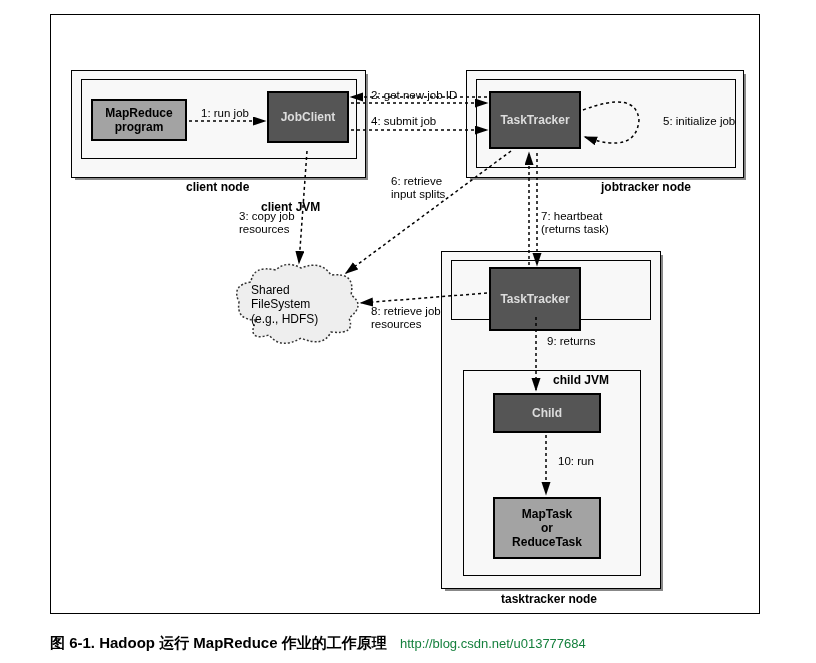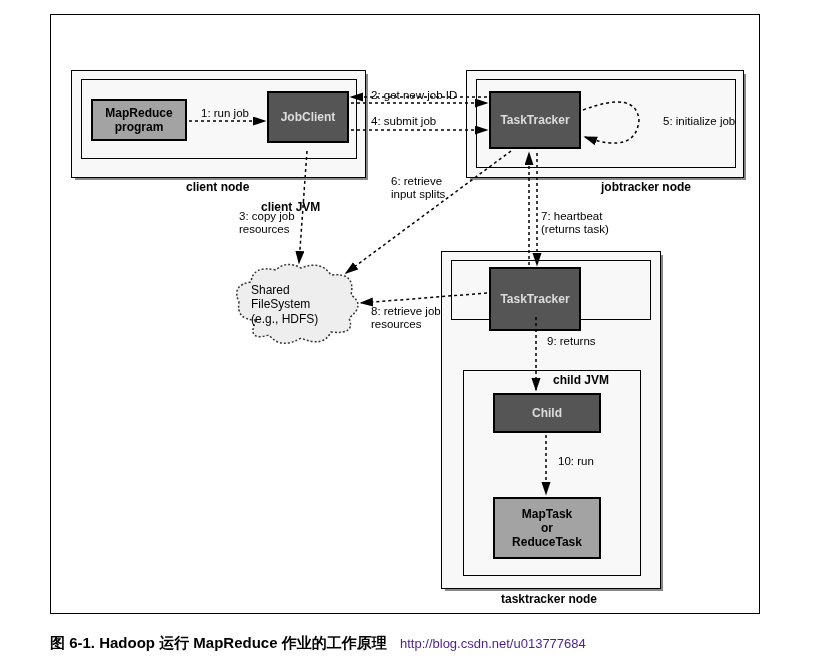--- a/index.html
+++ b/index.html
@@ -1,19 +1,19 @@
 <!DOCTYPE html>
 <html><head>
   <meta charset="utf-8">
   <style>
     * { margin: 0; padding: 0; box-sizing: border-box; }
     body { font-family: Arial, sans-serif; width: 816px; height: 663px; background: #fff; position: relative; }
     .diagram-frame { position: absolute; top: 14px; left: 50px; width: 710px; height: 600px; border: 1.5px solid #000; }
     .caption { position: absolute; top: 634px; left: 50px; font-size: 15px; font-weight: bold; text-align: center; }
-    .watermark { position: absolute; top: 636px; left: 400px; font-size: 13px; color: #4c1d95; }
+    .watermark { position: absolute; top: 636px; left: 400px; font-size: 13px; color: #15803d; }
     .node-box { position: absolute; border: 1.5px solid #000; background: #f8f8f8; }
     .node-box::after { content: ''; position: absolute; top: 3px; left: 3px; right: -3px; bottom: -3px; background: #888; z-index: -1; }
     .node-label { position: absolute; font-size: 12px; font-weight: bold; }
     .jvm-box { position: absolute; border: 1.5px solid #000; }
     .jvm-label { position: absolute; font-size: 12px; font-weight: bold; }
     .comp { position: absolute; border: 2px solid #000; display: flex; align-items: center; justify-content: center; text-align: center; font-size: 12px; font-weight: bold; }
     .comp-dark { background: #555; color: #ddd; }
     .comp-light { background: #a3a3a3; color: #000; }
     .cloud { position: absolute; font-size: 12px; font-weight: normal; line-height: 1.2; }
     .edge-label { position: absolute; font-size: 11.5px; font-weight: normal; color: #000; line-height: 1.1; }

